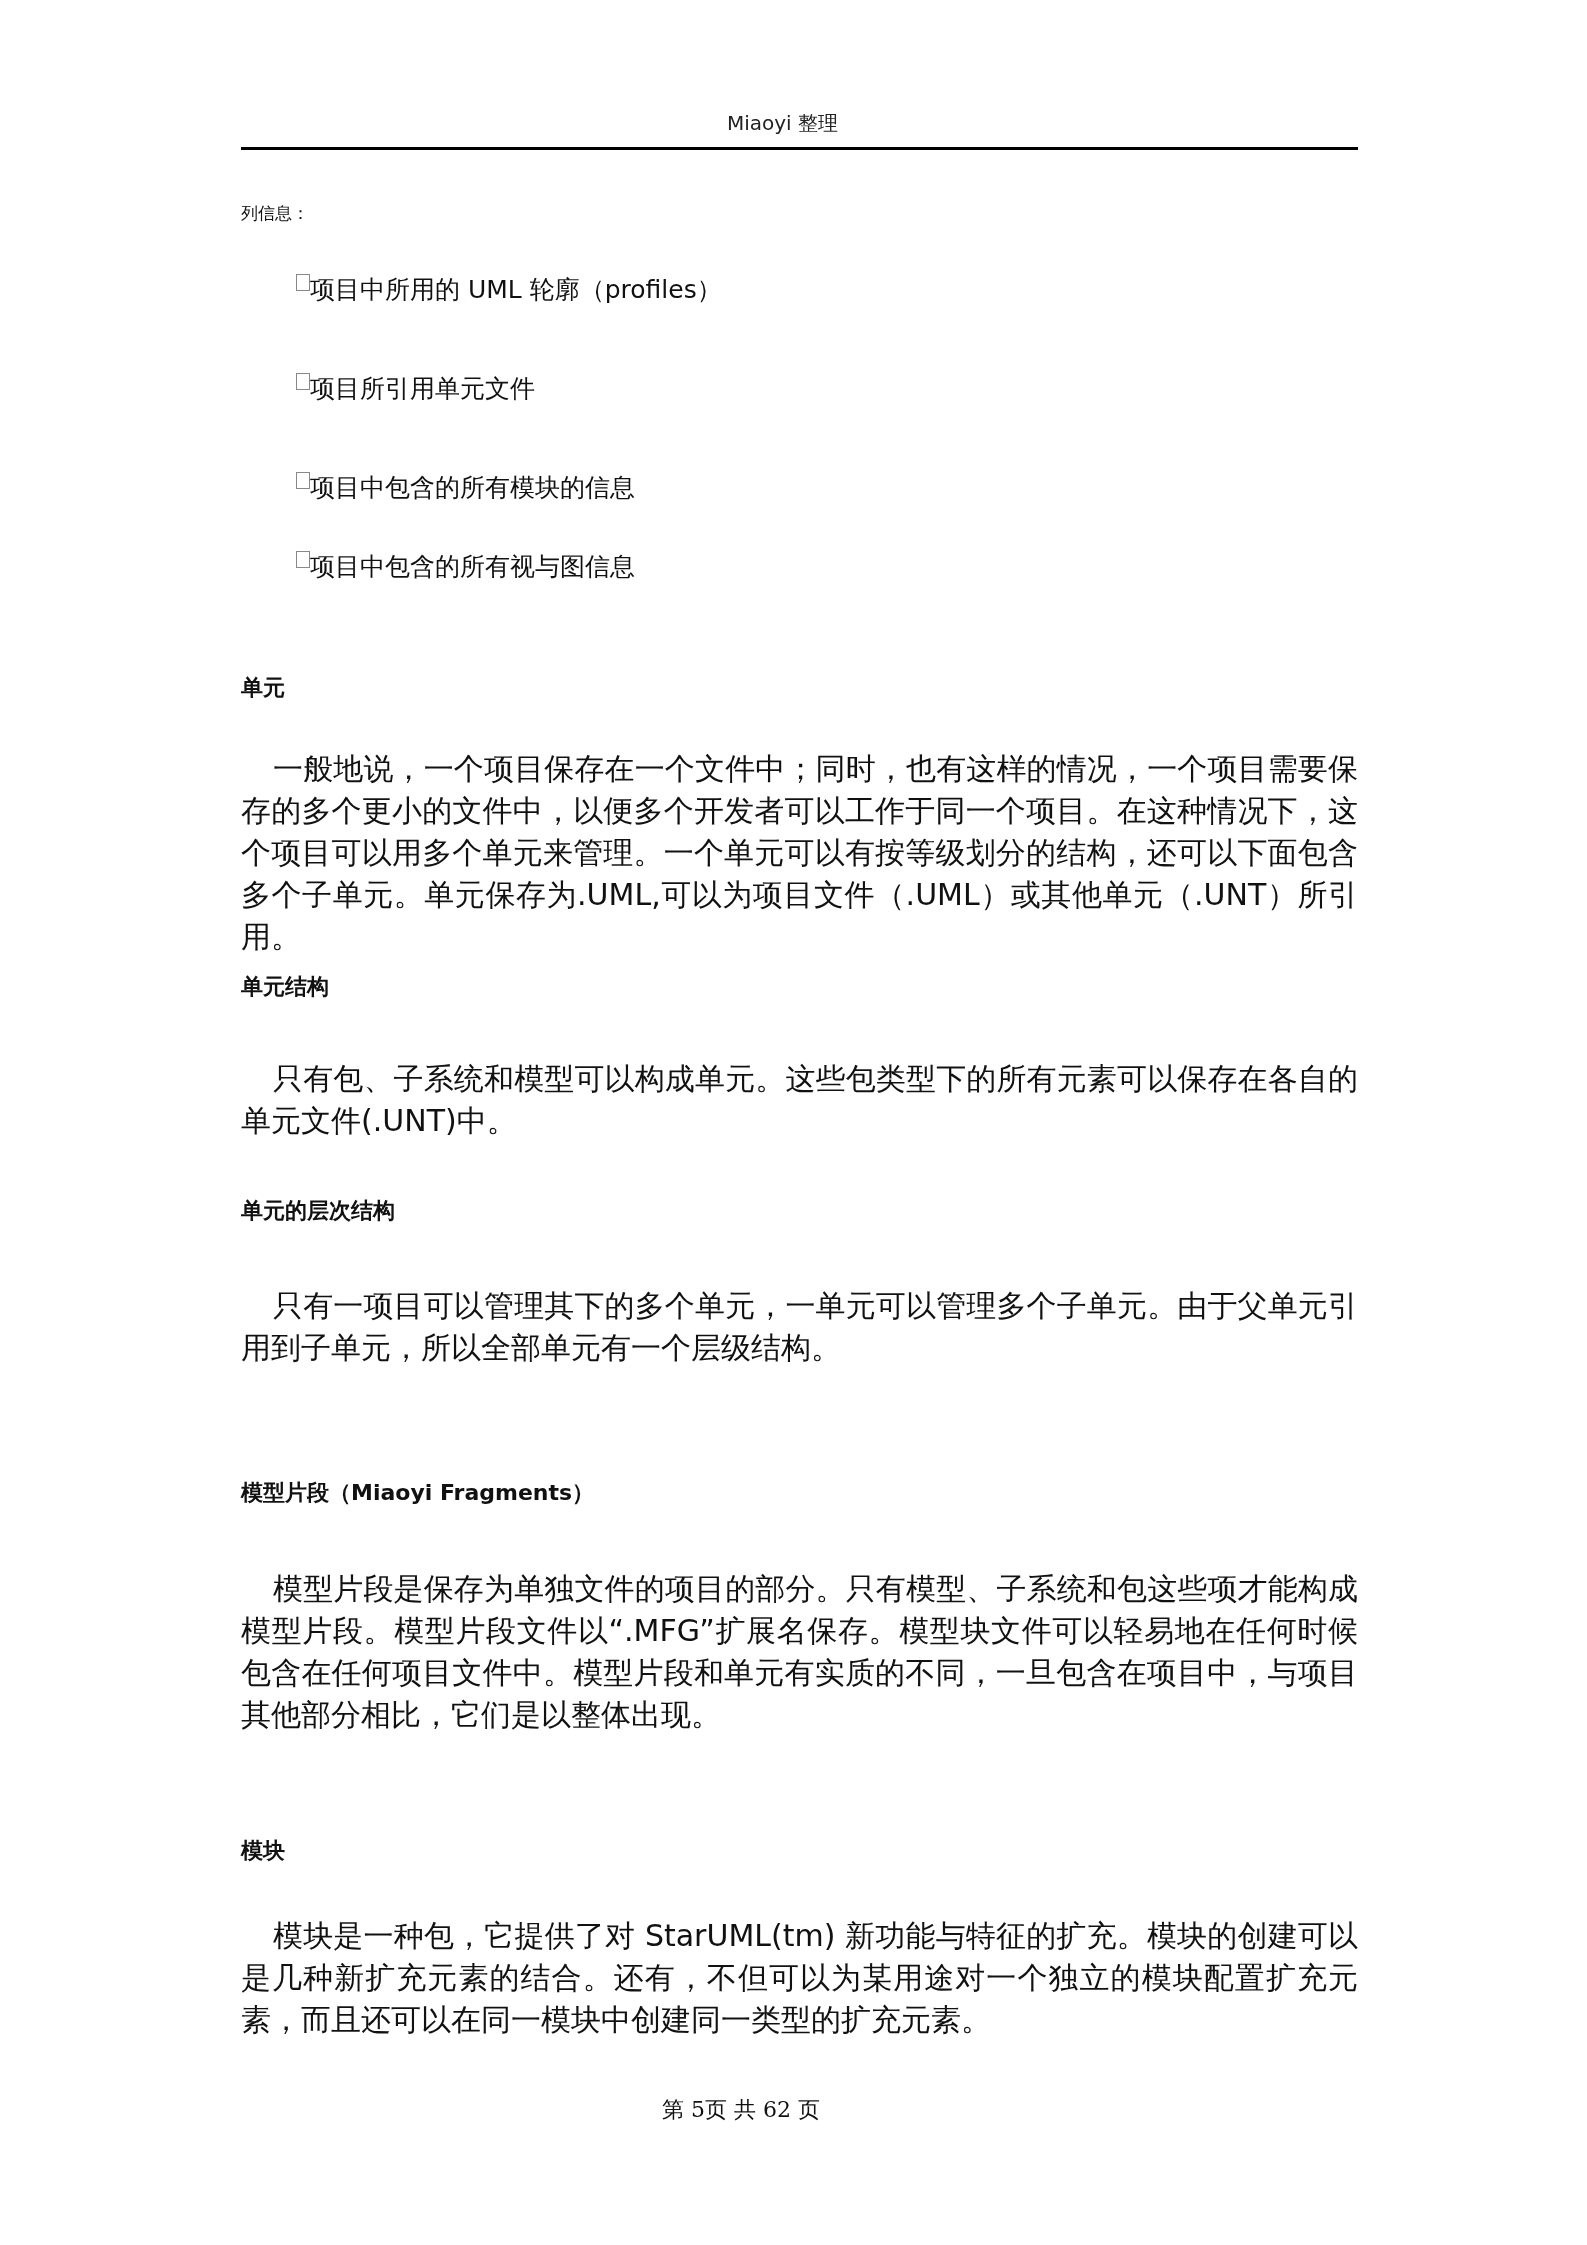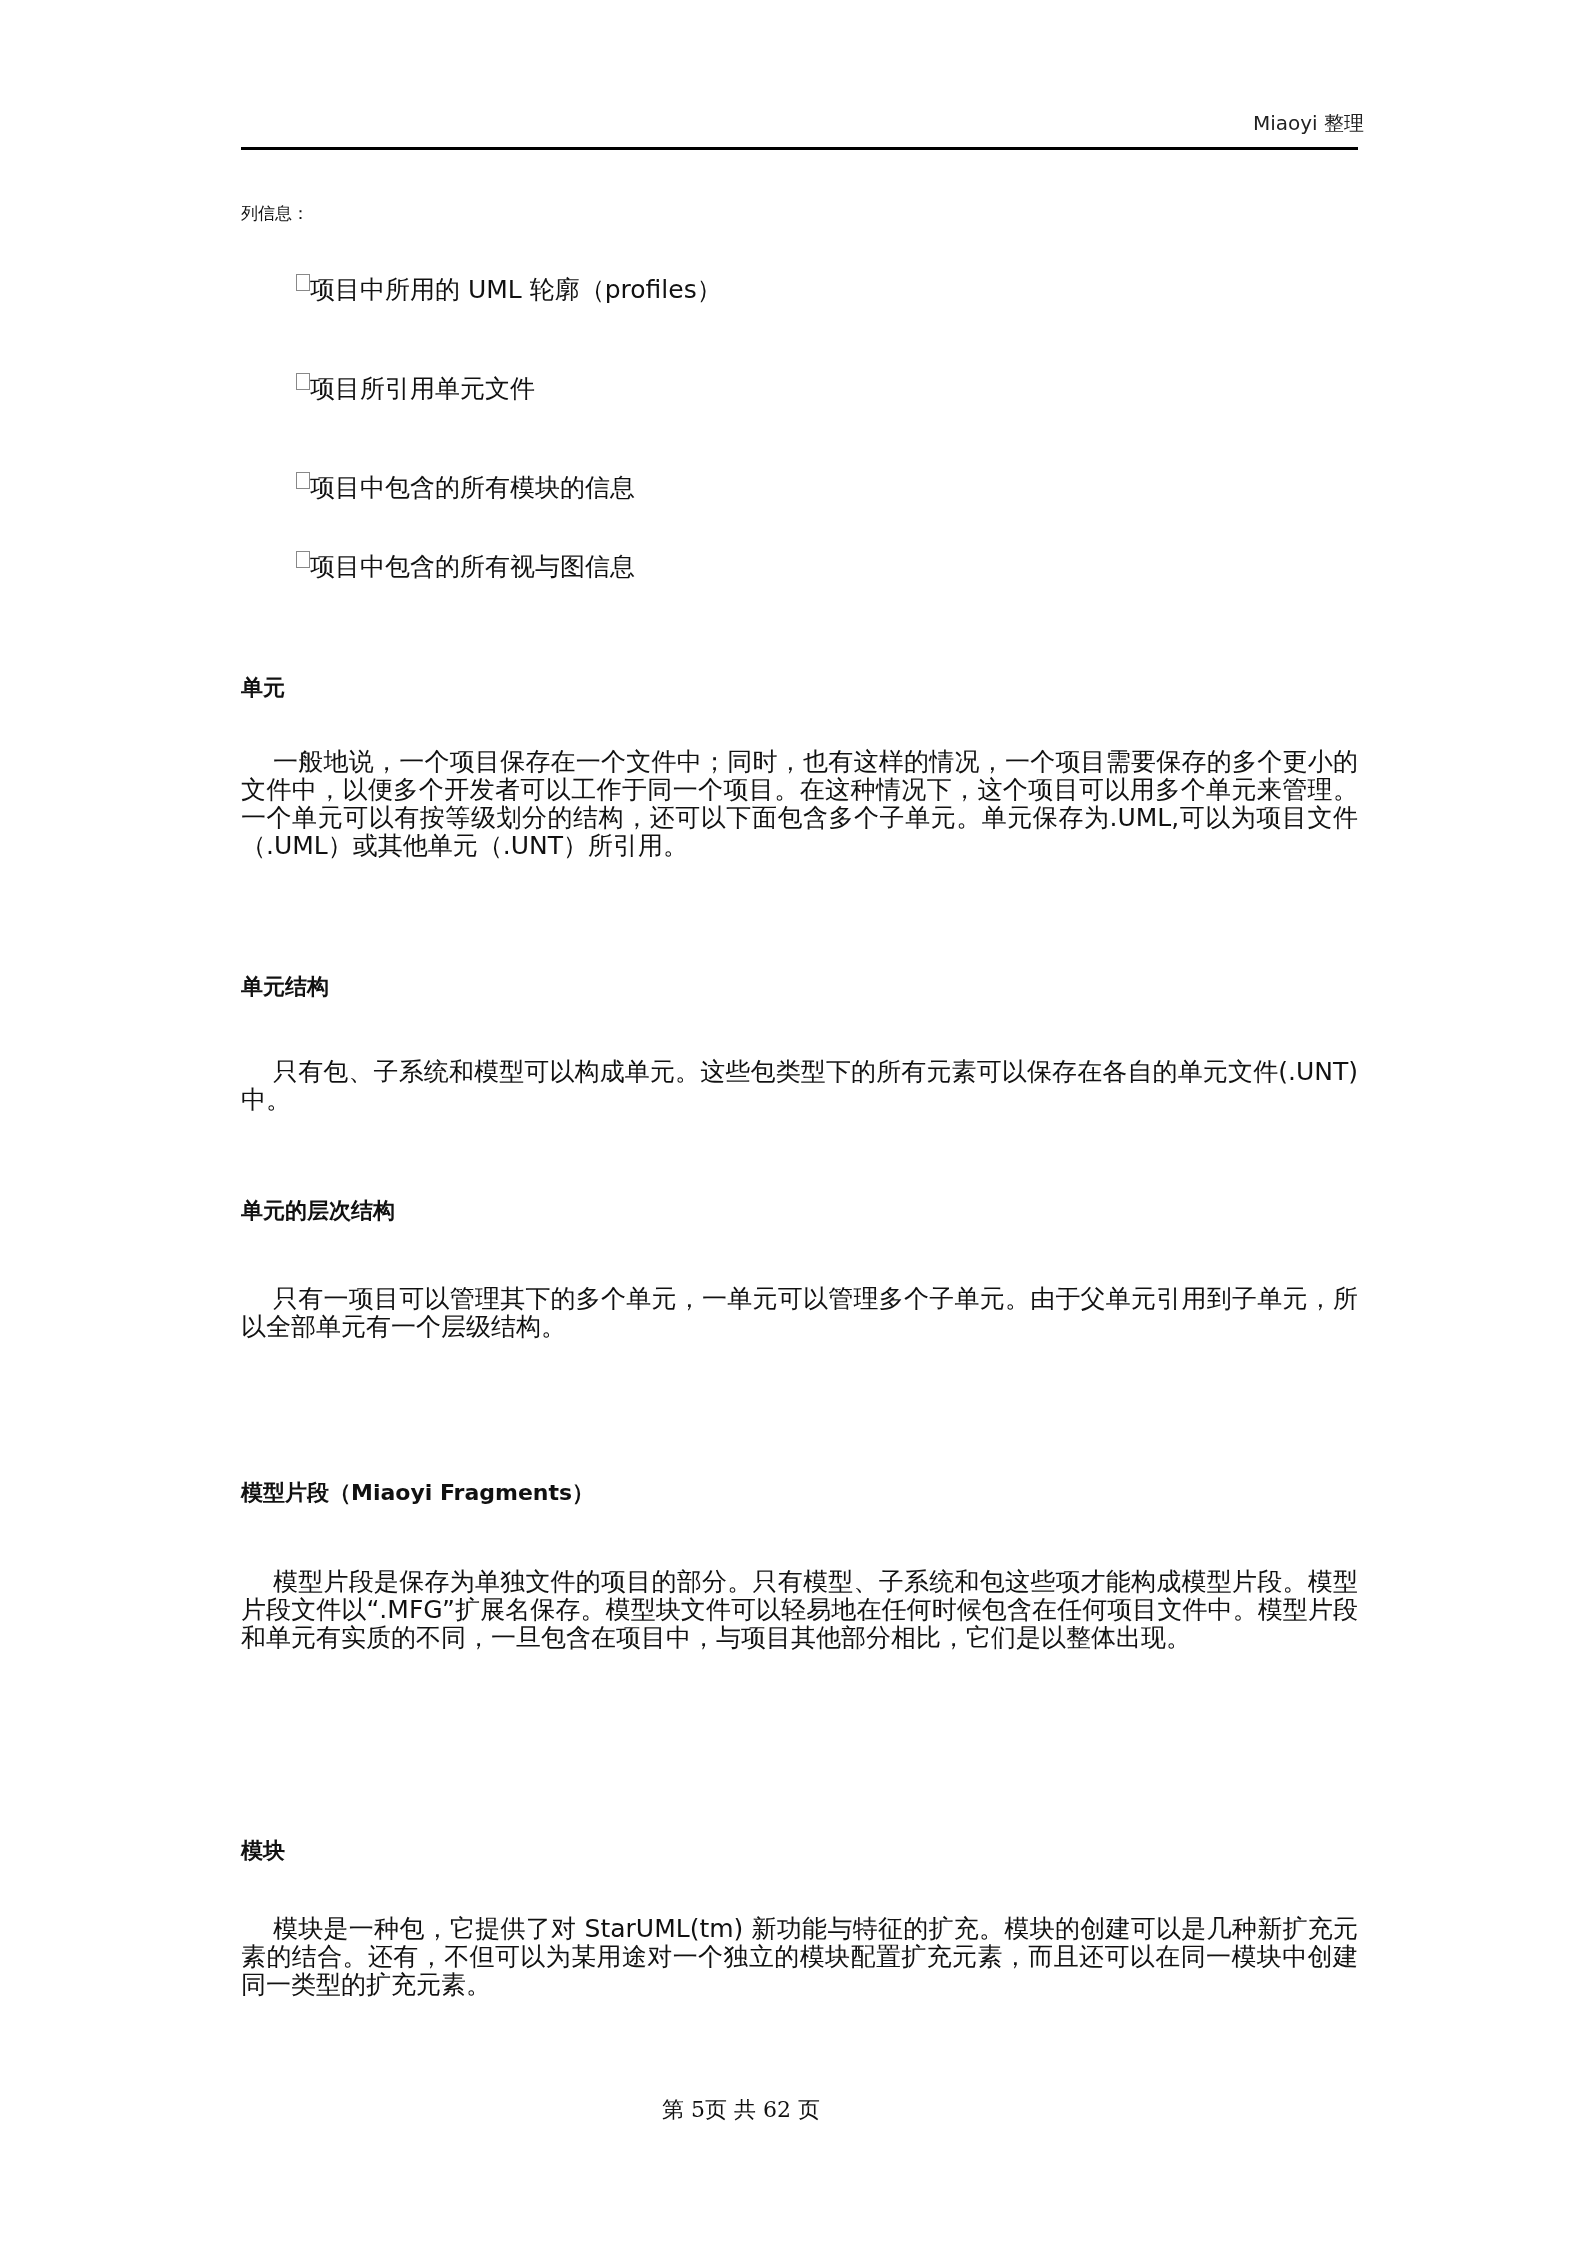--- a/index.html
+++ b/index.html
@@ -1,40 +1,40 @@
 <!DOCTYPE html>
 <html><head>
 <meta charset="utf-8">
 <style>
   html, body { margin: 0; padding: 0; background: #ffffff; }
   body {
     width: 1587px; height: 2245px; position: relative; overflow: hidden;
     font-family: "DejaVu Sans", "Liberation Sans", sans-serif; color: #111;
   }
   .page-header {
-    position: absolute; left: 247px; width: 1117px; top: 110px;
-    text-align: right; font-size: 20px; color: #222;
+    position: absolute; left: 224px; width: 1117px; top: 110px;
+    text-align: center; font-size: 20px; color: #222;
   }
   .header-rule {
     position: absolute; left: 241px; width: 1117px; top: 147px;
     height: 3px; background: #000;
   }
   .content { position: absolute; left: 241px; width: 1117px; top: 0; }
   .intro { position: absolute; top: 202px; font-size: 17px; }
   .bullet {
     position: absolute; left: 55px; font-size: 25px; display: flex; align-items: flex-start;
   }
   .bullet-box {
     display: inline-block; width: 12px; height: 15px; border: 1px solid #888;
     margin-right: 0px; position: relative; top: 1px;
   }
   .heading { position: absolute; font-size: 22px; font-weight: bold; }
   .para {
-    position: absolute; left: 0; width: 1117px; font-size: 25px;
-    line-height: 28px; text-align: justify; text-indent: 32px;
+    position: absolute; left: 0; width: 1117px; font-size: 30px;
+    line-height: 42px; text-align: justify; text-indent: 32px;
   }
   .footer {
     position: absolute; left: 0; width: 1482px; top: 2095px; text-align: center;
     font-family: "DejaVu Serif", "Liberation Serif", serif; font-size: 22px;
   }
 </style>
 </head>
 <body>
 
 <div class="page-header">Miaoyi 整理</div>

